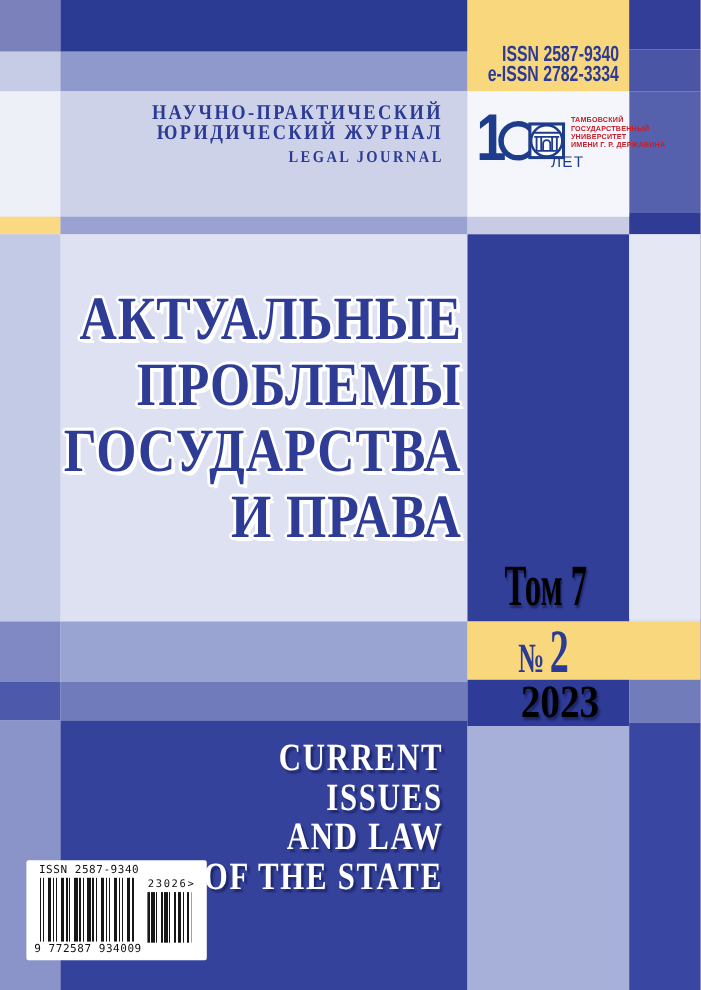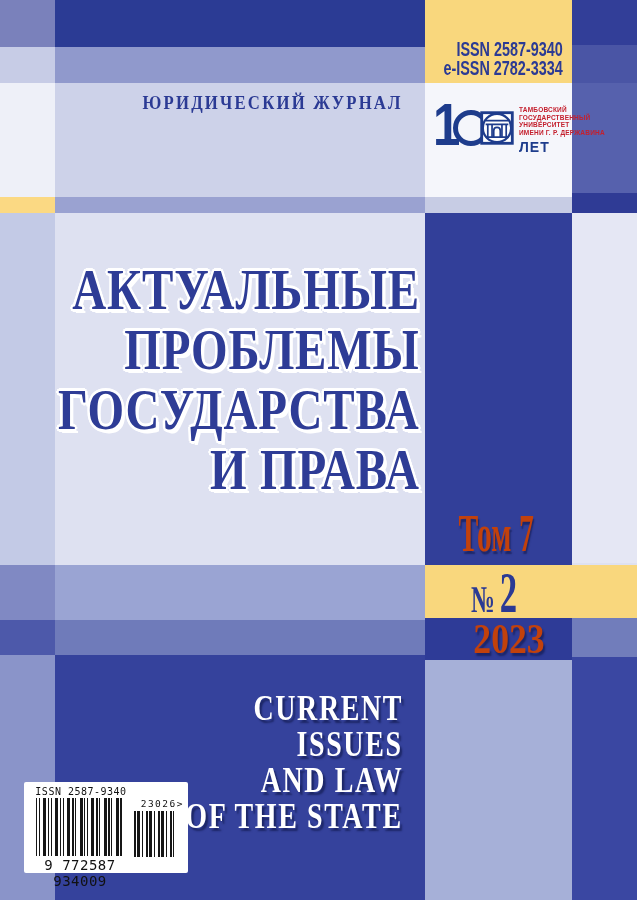--- a/index.html
+++ b/index.html
@@ -24,55 +24,55 @@
 
   
   .logo{position:absolute;left:425px;top:83px;width:147px;height:114px;background:#F5F6FB;color:#1E3C8C;}
   .logo-one{position:absolute;left:8px;top:14px;font-family:"Liberation Sans",sans-serif;
     font-weight:bold;font-size:60px;line-height:56px;transform:scaleX(.82);transform-origin:0 0;}
   .ring{position:absolute;width:26px;height:26px;border:5px solid #1E3C8C;border-radius:50%;top:27px;}
   .ring.r1{left:28px;}
   .emblem{position:absolute;left:55px;top:28px;width:34px;height:34px;}
   .uni-name{position:absolute;left:94px;top:23px;color:#C4202E;font-family:"Liberation Sans",sans-serif;
     font-weight:bold;font-size:6.5px;line-height:7.6px;letter-spacing:.2px;white-space:nowrap;}
-  .years{position:absolute;left:94px;top:56px;font-family:"Liberation Sans",sans-serif;font-weight:bold;
+  .years{position:absolute;left:76px;top:56px;font-family:"Liberation Sans",sans-serif;font-weight:normal;
     font-size:14px;letter-spacing:1px;}
   .brand{position:absolute;left:0;top:74px;width:100%;text-align:center;
     font-family:"Liberation Sans",sans-serif;font-weight:bold;font-size:20px;}
 
   
   .title-ru{position:absolute;top:260px;right:217px;text-align:right;color:#2E3C96;font-weight:bold;
     font-size:56px;line-height:60px;letter-spacing:1px;
     text-shadow:-2px -2px 0 #FFF,2px -2px 0 #FFF,-2px 2px 0 #FFF,2px 2px 0 #FFF,
                 -3px 0 0 #FFF,3px 0 0 #FFF,0 -3px 0 #FFF,0 3px 0 #FFF,4px 4px 0 #FFF;}
 
   
-  .wtxt{color:#c2410c;font-weight:bold;text-shadow:2px 3px 2px rgba(10,16,60,.5);}
+  .wtxt{color:#000000;font-weight:bold;text-shadow:2px 3px 2px rgba(10,16,60,.5);}
   .vol{position:absolute;left:425px;top:500px;width:142px;height:60px;display:flex;align-items:flex-end;justify-content:center;
     font-size:53px;line-height:53px;}
   .issue{position:absolute;left:425px;top:565px;width:212px;height:53px;display:flex;align-items:flex-end;justify-content:center;
     color:#2B3A94;font-weight:bold;text-shadow:none;padding-right:74px;box-sizing:border-box;}
   .issue .sym{font-size:38px;line-height:38px;}
   .issue .num{font-size:56px;line-height:50px;margin-left:8px;}
   .year{position:absolute;left:425px;top:618px;width:167px;height:42px;display:flex;align-items:center;justify-content:center;
     font-size:42px;line-height:42px;}
 
   
   .title-en{position:absolute;top:671px;right:234px;text-align:right;color:#FFF;font-weight:bold;
     font-size:35px;line-height:36px;letter-spacing:2px;
-    text-shadow:3px 3px 2px rgba(10,16,60,.55);margin-top:20px;}
+    text-shadow:3px 3px 2px rgba(10,16,60,.55);}
 
   
   .barcode{position:absolute;left:24px;top:782px;width:164px;height:91px;background:#FFF;border-radius:2px;
     font-family:"DejaVu Sans Mono",monospace;color:#111;}
   .bc-issn{position:absolute;left:0;top:4px;width:114px;text-align:center;font-size:10px;letter-spacing:.5px;}
   .bc-main{position:absolute;left:12px;top:16px;width:86px;height:58px;
     background:repeating-linear-gradient(90deg,#161616 0 1.5px,#fff 1.5px 3px,#161616 3px 4px,#fff 4px 7.5px,#161616 7.5px 10.5px,#fff 10.5px 12px);}
-  .bc-digits{position:absolute;left:0;top:75px;width:112px;text-align:center;font-size:14px;letter-spacing:.5px;}
-  .bc-addon-txt{position:absolute;left:104px;top:16px;width:56px;text-align:right;font-size:9.5px;letter-spacing:1.5px;}
+  .bc-digits{position:absolute;left:0;top:75px;width:112px;text-align:center;font-size:10px;letter-spacing:.5px;}
+  .bc-addon-txt{position:absolute;left:104px;top:16px;width:56px;text-align:center;font-size:9.5px;letter-spacing:1.5px;}
   .bc-addon{position:absolute;left:110px;top:29px;width:40px;height:46px;
     background:repeating-linear-gradient(90deg,#161616 0 2px,#fff 2px 3.5px,#161616 3.5px 6.5px,#fff 6.5px 8px,#161616 8px 9px,#fff 9px 12px);}
 </style>
 </head>
 <body>
 
 <div class="cover">
 
   <div class="blk" style="left:0;top:0;width:55px;height:47px;background:#7A81BB"></div>
   <div class="blk" style="left:0;top:47px;width:55px;height:36px;background:#C7CCE6"></div>
@@ -106,22 +106,24 @@
   <div class="blk" style="left:572px;top:213px;width:65px;height:350px;background:#E5E7F4"></div>
   <div class="blk" style="left:572px;top:618px;width:65px;height:39px;background:#717DBB"></div>
   <div class="blk" style="left:572px;top:657px;width:65px;height:243px;background:#3A47A2"></div>
 
   <div class="issn-block">
     <div><span class="cond" style="--sx:.72">ISSN 2587-9340</span></div>
     <div><span class="cond" style="--sx:.72">e-ISSN 2782-3334</span></div>
   </div>
 
   <div class="jtype">
+    <div class="ru"><span class="cond" style="--sx:.88">НАУЧНО-ПРАКТИЧЕСКИЙ</span></div>
     <div class="ru"><span class="cond" style="--sx:.88">ЮРИДИЧЕСКИЙ ЖУРНАЛ</span></div>
     <div class="gap"></div>
+    <div class="en"><span class="cond" style="--sx:.88">LEGAL JOURNAL</span></div>
   </div>
 
   <div class="logo">
     <div class="logo-one">1</div>
     <div class="ring r1"></div>
     <svg class="emblem" viewBox="0 0 24 24">
       <rect x="1.2" y="1.2" width="21.6" height="21.6" fill="#FFFFFF" stroke="#1E3C8C" stroke-width="2"></rect>
       <circle cx="12" cy="12" r="10" fill="none" stroke="#1E3C8C" stroke-width="1.6"></circle>
       <path d="M5.5 18.5 V9.5 M8.5 18.5 V9.5 M15.5 18.5 V9.5 M18.5 18.5 V9.5" stroke="#1E3C8C" stroke-width="1.2" fill="none"></path>
       <path d="M9.7 18.5 v-4.6 a2.3 2.3 0 0 1 4.6 0 v4.6" stroke="#1E3C8C" stroke-width="1.2" fill="none"></path>

